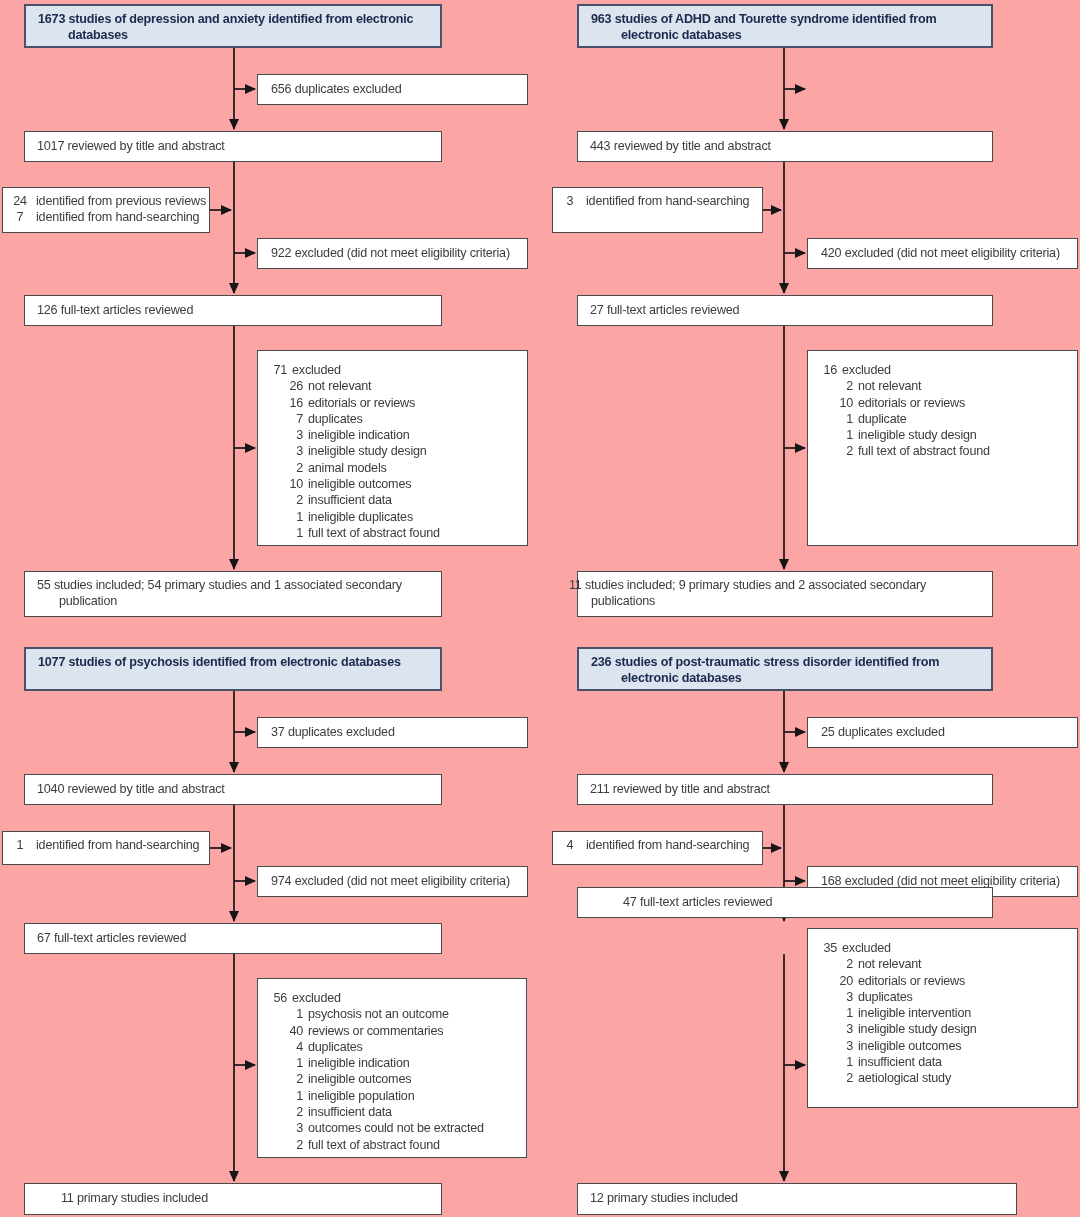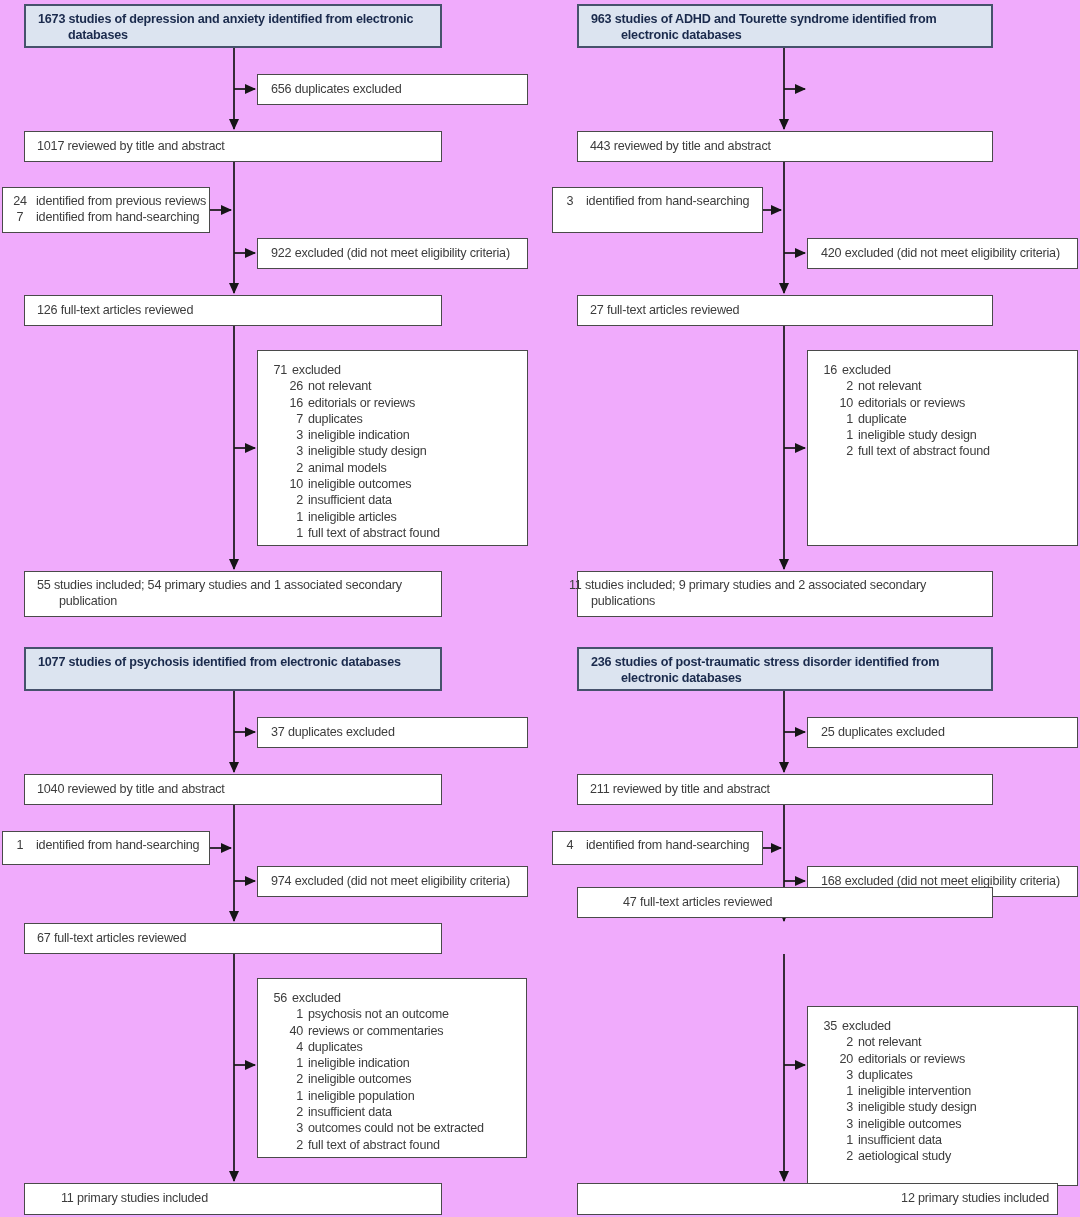--- a/index.html
+++ b/index.html
@@ -1,17 +1,17 @@
 <!DOCTYPE html>
 <html style="--header_fill: #dce4f0; --header_border: #46526c; --header_text: #1a2a4c; --box_border: #4a4a4a; --body_text: #3c3c3c; --line: #161616;"><head>
 <meta charset="utf-8">
 <style>
   html,body{margin:0;padding:0;background:#ffffff;}
   #canvas{
-    position:relative;width:1080px;height:1217px;background:#f0abfc;
+    position:relative;width:1080px;height:1217px;background:#fca5a5;
     font-family:"Liberation Sans",sans-serif;color:var(--body_text,#3c3c3c);
     font-size:12.6px;letter-spacing:-0.2px;line-height:15.5px;
   }
   .bx{
     position:absolute;box-sizing:border-box;background:#ffffff;
     border:1.6px solid var(--box_border,#4a4a4a);
   }
   .hd{
     background:var(--header_fill,#dce4f0);
     border:2px solid var(--header_border,#46526c);
@@ -127,21 +127,21 @@
         <div class="row i">
           <span class="n">10</span>
           <span class="l">ineligible outcomes</span>
         </div>
         <div class="row i">
           <span class="n">2</span>
           <span class="l">insufficient data</span>
         </div>
         <div class="row i">
           <span class="n">1</span>
-          <span class="l">ineligible articles</span>
+          <span class="l">ineligible duplicates</span>
         </div>
         <div class="row i">
           <span class="n">1</span>
           <span class="l">full text of abstract found</span>
         </div>
       </div>
   </div>
   <div class="bx inc" style="left:24px;top:571px;width:418px;height:46px;">55 studies included; 54 primary studies and 1 associated secondary publication</div>
 
   <div class="bx hd" style="left:577px;top:4px;width:416px;height:44px;">963 studies of ADHD and Tourette syndrome identified from electronic databases</div>
@@ -245,21 +245,21 @@
   <div class="bx side" style="left:807px;top:717px;width:271px;height:31px;">25 duplicates excluded</div>
   <div class="bx s1" style="left:577px;top:774px;width:416px;height:31px;">211 reviewed by title and abstract</div>
   <div class="bx hand" style="left:552px;top:831px;width:211px;height:34px;">
       <div class="row i">
         <span class="n">4</span>
         <span class="l">identified from hand-searching</span>
       </div>
     </div>
   <div class="bx side" style="left:807px;top:866px;width:271px;height:31px;">168 excluded (did not meet eligibility criteria)</div>
   <div class="bx s1" style="left:577px;top:887px;width:416px;height:31px;padding-left:45px;">47 full-text articles reviewed</div>
-  <div class="bx xl" style="left:807px;top:1006px;width:271px;height:180px;">
+  <div class="bx xl" style="left:807px;top:928px;width:271px;height:180px;">
     <div class="row t">
       <span class="n">35</span>
       <span class="l">excluded</span>
     </div>
     <div>
         <div class="row i">
           <span class="n">2</span>
           <span class="l">not relevant</span>
         </div>
         <div class="row i">
@@ -285,15 +285,15 @@
         <div class="row i">
           <span class="n">1</span>
           <span class="l">insufficient data</span>
         </div>
         <div class="row i">
           <span class="n">2</span>
           <span class="l">aetiological study</span>
         </div>
       </div>
   </div>
-  <div class="bx s1" style="left:577px;top:1183px;width:481px;height:32px;text-align:right;">12 primary studies included</div>
+  <div class="bx s1" style="left:577px;top:1183px;width:440px;height:32px;">12 primary studies included</div>
 
 </div>
 
 </body></html>

